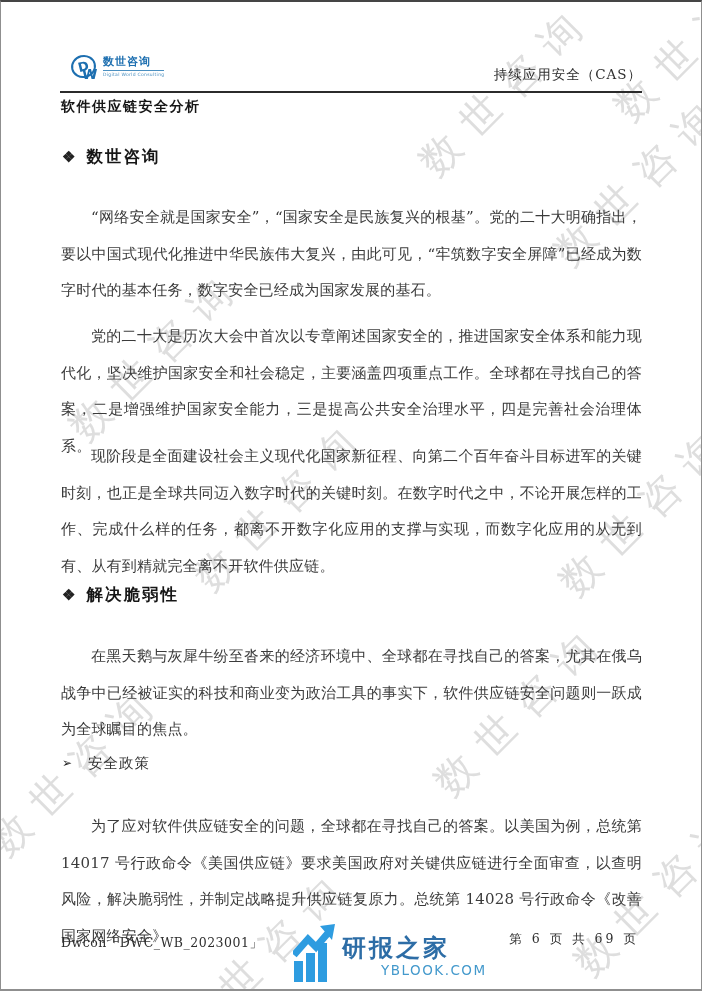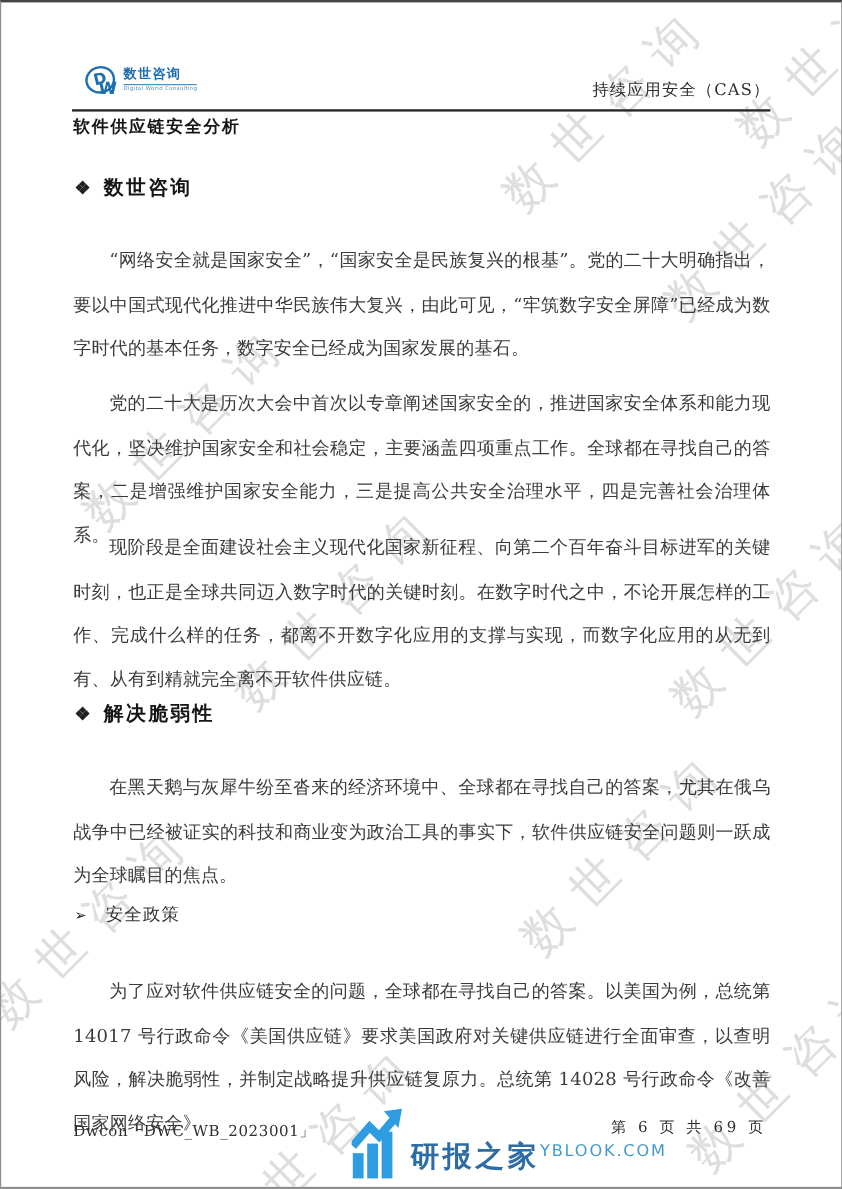--- a/index.html
+++ b/index.html
@@ -126,28 +126,29 @@
   }
   .footer-right {
     position: absolute; right: 62px; top: 929px;
     font-size: 12.5px; color: #2e2e2e; letter-spacing: 3px;
   }
   .footer-brand {
     position: absolute; left: 292px; top: 922px;
     display: flex; align-items: flex-end;
   }
   .brand-icon { width: 42px; height: 60px; margin-right: 7px; }
-  .brand-text { display: flex; justify-content: flex-end; padding-bottom: 6px; }
+  .brand-text { display: flex; flex-direction: column; justify-content: flex-end; padding-bottom: 6px; }
   .brand-name {
     color: #2d6da6; font-weight: bold; font-size: 24px; letter-spacing: 3px;
     line-height: 27px; font-family: "DejaVu Sans", "Liberation Sans", sans-serif;
   }
   .brand-url {
     color: #4399cc; font-size: 13.5px; letter-spacing: 1.5px; line-height: 16px;
     font-family: "DejaVu Sans", "Liberation Sans", sans-serif;
+    margin-left: 39px;
   }
 </style>
 </head>
 <body>
 
 <div class="page">
 
   <div class="wm wm1">数世咨询</div>
   <div class="wm wm2">数世咨询</div>
   <div class="wm wm3">数世咨询</div>

